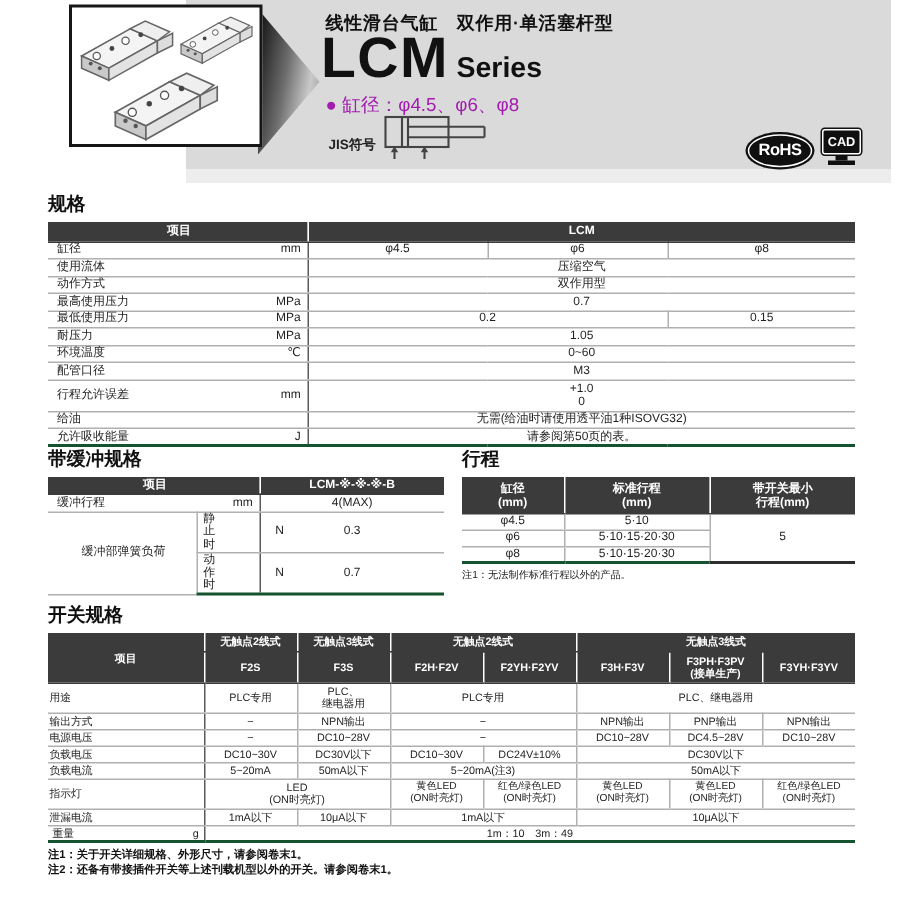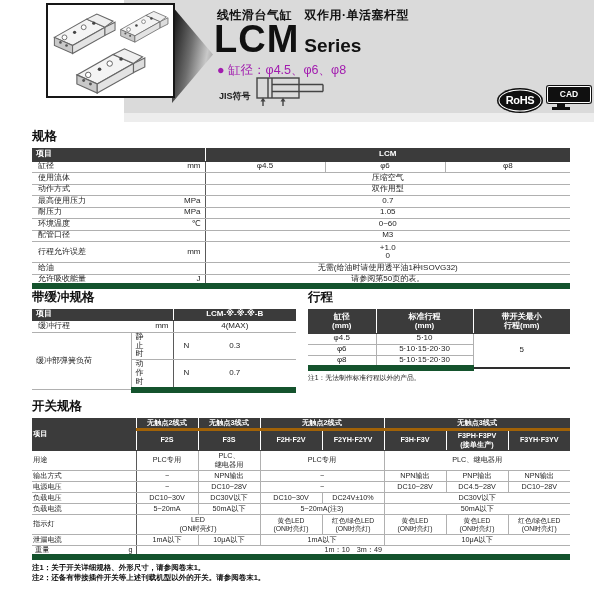--- a/index.html
+++ b/index.html
@@ -22,58 +22,58 @@
   .series-line { position:absolute; left:214px; top:18px; white-space:nowrap; }
   .series-name { font-size:38px; font-weight:bold; letter-spacing:1px; color:#111; }
   .series-suffix { font-size:19px; font-weight:bold; margin-left:5px; color:#111; }
   .bore-line { position:absolute; left:217px; top:62px; font-size:12.5px; color:#a21caf; }
   .jis-label { position:absolute; left:219px; top:90px; font-size:9px; font-weight:bold; color:#222; }
   .jis-symbol { position:absolute; left:253px; top:75px; width:76px; height:37px; }
   .rohs { position:absolute; left:497px; top:88px; width:46px; height:25px; background:#101010;
     border-radius:50%; color:#fff; font-size:11px; font-weight:bold; text-align:center; line-height:25px;
     box-shadow:inset 0 0 0 1.5px #101010, inset 0 0 0 2.5px #ffffff; letter-spacing:-.3px; }
   .cad { position:absolute; left:546px; top:85px; width:30px; text-align:center; }
-  .cad .screen { width:46px; height:19px; background:#101010; border-radius:3px; margin:0 auto;
+  .cad .screen { width:28px; height:19px; background:#101010; border-radius:3px; margin:0 auto;
     color:#fff; font-size:8.5px; font-weight:bold; line-height:19px;
     box-shadow:inset 0 0 0 1px #101010, inset 0 0 0 2px #fff; }
   .cad .stand { width:8px; height:3px; background:#101010; margin:0 auto; }
   .cad .base  { width:18px; height:3px; background:#101010; margin:0 auto; }
   
   .content { position:absolute; left:32px; top:128px; width:538px; }
   .sec-title { font-size:12.5px; font-weight:bold; color:#111; margin-bottom:3px; }
   table { border-collapse:collapse; table-layout:fixed; }
   td { padding:0 2px; text-align:center; vertical-align:middle; font-size:8px;
        border-bottom:1px solid #b0b0b0; height:11px; line-height:1.1; color:#1f1f1f; }
   .t-dark td, td.t-dark { background:#3b3b3b; color:#fff; font-weight:bold; border-bottom:1px solid #3b3b3b; }
-  td.hl { text-align:left; padding-left:4px; }
+  td.hl { text-align:center; padding-left:4px; }
   .lblwrap { display:flex; justify-content:space-between; align-items:center; padding:0 2px 0 2px; }
   .lblwrap .u { margin-left:4px;padding-left:36px; }
   td.vd { border-left:1px solid #5a5a5a; }      
   td.vr { border-left:1px solid #b0b0b0; }      
   td.vw { border-left:1px solid #ffffff; }      
-  tr.last td { border-bottom:6px solid #14532d; }
+  tr.last td { border-bottom:2px solid #14532d; }
   td.pre { white-space:pre-line; }
   
   .spec td { height:11.5px; }
   .spec tr.hdr td { height:13px; }
   .spec tr.tall td { height:21px; line-height:1.05; }
   
   .mid { display:flex; justify-content:space-between; align-items:flex-start; }
   .mid-left { width:264px; }
   .mid-right { width:262px; }
   .buffer td { height:11.5px; }
   .stroke thead td { height:24px; white-space:pre-line; line-height:1.15; }
   .stroke td { height:11px; }
   .small-note { font-size:6.8px; color:#222; margin-top:2px; }
   
   .switch-block { margin-top:5px; }
   .switch { width:538px; font-size:7.2px; }
   .switch td { font-size:7.2px; padding:0 1px; }
   .switch tr.grp td { height:12px; }
-  .switch tr.mdl td { height:21px; white-space:pre-line; line-height:1.15; border-top:3px solid #a16207; }
+  .switch tr.mdl td { height:21px; white-space:pre-line; line-height:1.15; border-top:1px solid #a16207; }
   .switch tr.r-app td, .switch tr.r-ind td { height:20px; line-height:1.15; }
   .switch td.lblcell { text-align:left; }
   .switch td.sm { font-size:6.8px; }
   .notes { margin-top:3px; }
   .note-b { font-size:7.5px; font-weight:bold; line-height:1.3; color:#111; }
   svg .ln { stroke:#444; stroke-width:1.4; fill:none; }
 </style>
 </head>
 <body>
 
@@ -177,20 +177,30 @@
       <td class="vd" colspan="3">双作用型</td>
     </tr>
     <tr>
       <td class="hl">
             <div class="lblwrap">
               <span>最高使用压力</span>
               <span class="u">MPa</span>
             </div>
           </td>
       <td class="vd" colspan="3">0.7</td>
+    </tr>
+    <tr>
+      <td class="hl">
+            <div class="lblwrap">
+              <span>最低使用压力</span>
+              <span class="u">MPa</span>
+            </div>
+          </td>
+      <td class="vd" colspan="2">0.2</td>
+      <td class="vr">0.15</td>
     </tr>
     <tr>
       <td class="hl">
             <div class="lblwrap">
               <span>耐压力</span>
               <span class="u">MPa</span>
             </div>
           </td>
       <td class="vd" colspan="3">1.05</td>
     </tr>

